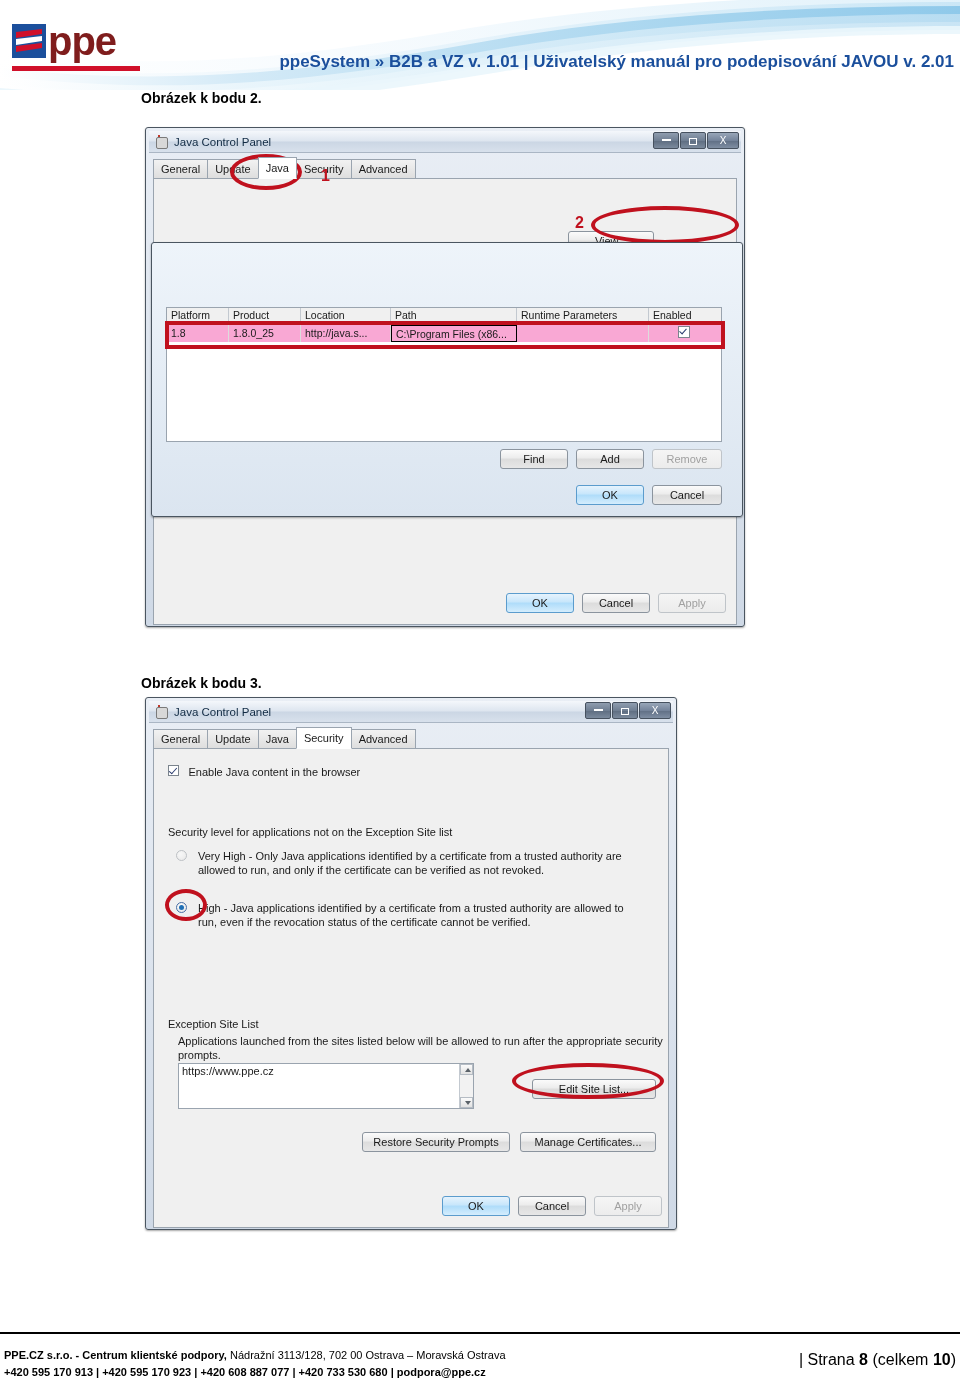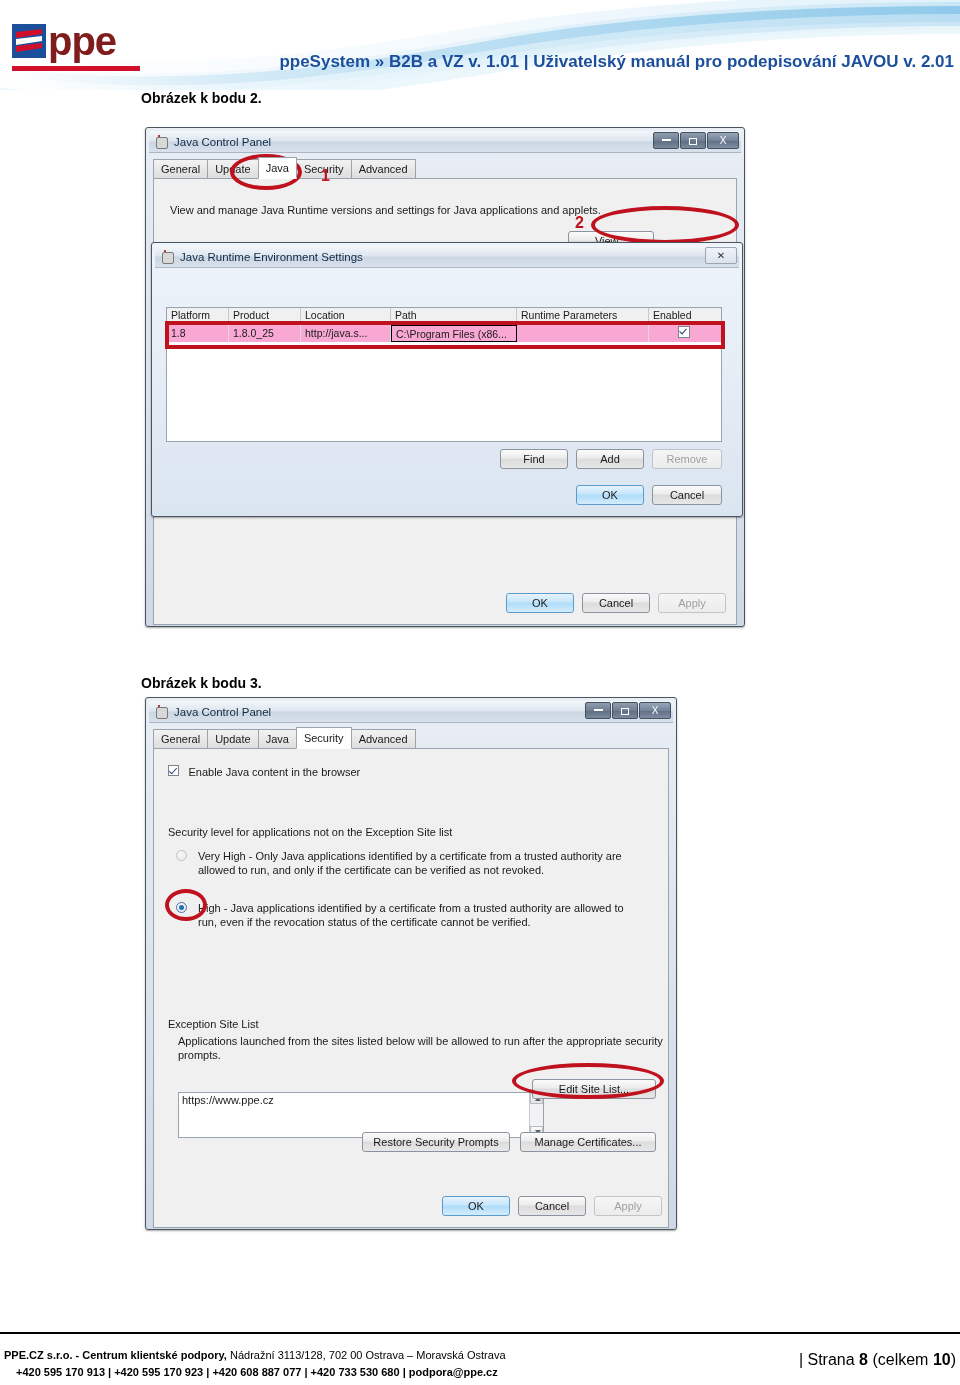--- a/index.html
+++ b/index.html
@@ -135,21 +135,21 @@
   .scroll .arrow.up{top:0;}
   .scroll .arrow.dn{bottom:0;}
   .scroll .arrow i{position:absolute;left:3.5px;width:0;height:0;border-left:3px solid transparent;border-right:3px solid transparent;}
   .scroll .arrow.up i{top:3px;border-bottom:4px solid #5a6168;}
   .scroll .arrow.dn i{top:3px;border-top:4px solid #5a6168;}
 
   
   .footer-rule{position:absolute;left:0;top:1332px;width:960px;height:2px;background:#000;}
   .footer{position:absolute;left:0;top:1347px;width:960px;font-size:11px;line-height:17px;}
   .footer .l1{position:absolute;left:4px;top:0;white-space:nowrap;}
-  .footer .l2{position:absolute;left:4px;top:17px;white-space:nowrap;font-weight:bold;margin-left:12px;}
+  .footer .l2{position:absolute;left:4px;top:17px;white-space:nowrap;font-weight:bold;}
   .footer b{font-weight:bold;}
   .pageno{position:absolute;right:4px;top:4px;font-size:16px;white-space:nowrap;}
 </style>
 </head>
 <body>
 
 <div class="banner">
   <svg width="960" height="90" viewBox="0 0 960 90">
     <defs>
       <linearGradient id="wg1" x1="0" y1="0" x2="1" y2="0">
@@ -212,46 +212,35 @@
 
     <div class="tabstrip">
       <span class="tab">General</span>
       <span class="tab">Update</span>
       <span class="tab active">Java</span>
       <span class="tab">Security</span>
       <span class="tab">Advanced</span>
     </div>
 
     <div class="panel" style="height:446px;">
-      <div class="lbl" style="left:16px;top:24px;">View and manage Java Runtime versions and settings for Java applications and applets.</div>
       <span class="btn" style="position:absolute;left:414px;top:52px;width:86px;">View...</span>
 
       <span class="btn primary" style="position:absolute;left:352px;top:414px;width:68px;">OK</span>
       <span class="btn" style="position:absolute;left:428px;top:414px;width:68px;">Cancel</span>
       <span class="btn disabled" style="position:absolute;left:504px;top:414px;width:68px;">Apply</span>
     </div>
   </div>
 
   <div class="ann-ellipse" style="left:85px;top:27px;width:72px;height:36px;"></div>
   <div class="ann-num" style="left:176px;top:40px;">1</div>
 
   <div class="ann-ellipse" style="left:446px;top:79px;width:148px;height:38px;"></div>
   <div class="ann-num" style="left:430px;top:87px;">2</div>
 
   <div class="win-outer" style="left:6px;top:115px;width:592px;height:275px;background:linear-gradient(180deg,#eef4fa 0%,#dbe5f0 100%);">
-    <div class="titlebar">
-      <span class="tb-icon">
-        <span class="steam"></span>
-          <span class="cup"></span>
-      </span>
-      <span class="tb-title">Java Runtime Environment Settings</span>
-      <span class="tb-buttons">
-        <span class="tb-btn close" style="background:linear-gradient(180deg,#f0f4f8 0%,#dbe3ec 100%);color:#24323f;border-color:#9aa6b3;">✕</span>
-      </span>
-    </div>
 
 
     <div class="jtable" style="left:14px;top:64px;width:556px;height:35px;">
       <div class="jthead">
         <span class="jth" style="width:62px;">Platform</span>
         <span class="jth" style="width:72px;">Product</span>
         <span class="jth" style="width:90px;">Location</span>
         <span class="jth" style="width:126px;">Path</span>
         <span class="jth" style="width:132px;">Runtime Parameters</span>
         <span class="jth" style="width:70px;border-right:none;">Enabled</span>
@@ -326,21 +315,21 @@
       <div style="position:absolute;left:22px;top:152px;">
         <span class="radio on" style="position:absolute;left:0;top:1px;"></span>
         <span class="lbl" style="position:absolute;left:22px;top:0;white-space:nowrap;">High - Java applications identified by a certificate from a trusted authority are allowed to</span>
         <span class="lbl" style="position:absolute;left:22px;top:14px;white-space:nowrap;">run, even if the revocation status of the certificate cannot be verified.</span>
       </div>
 
       <div class="lbl" style="left:14px;top:268px;">Exception Site List</div>
       <div class="lbl" style="left:24px;top:285px;white-space:nowrap;">Applications launched from the sites listed below will be allowed to run after the appropriate security</div>
       <div class="lbl" style="left:24px;top:299px;white-space:nowrap;">prompts.</div>
 
-      <div class="listbox" style="left:24px;top:314px;width:366px;height:46px;margin-top:29px;">
+      <div class="listbox" style="left:24px;top:314px;width:296px;height:46px;">
         <div class="item">https://www.ppe.cz</div>
         <div class="scroll">
           <span class="arrow up">
               <i></i>
             </span>
           <span class="arrow dn">
               <i></i>
             </span>
         </div>
       </div>

